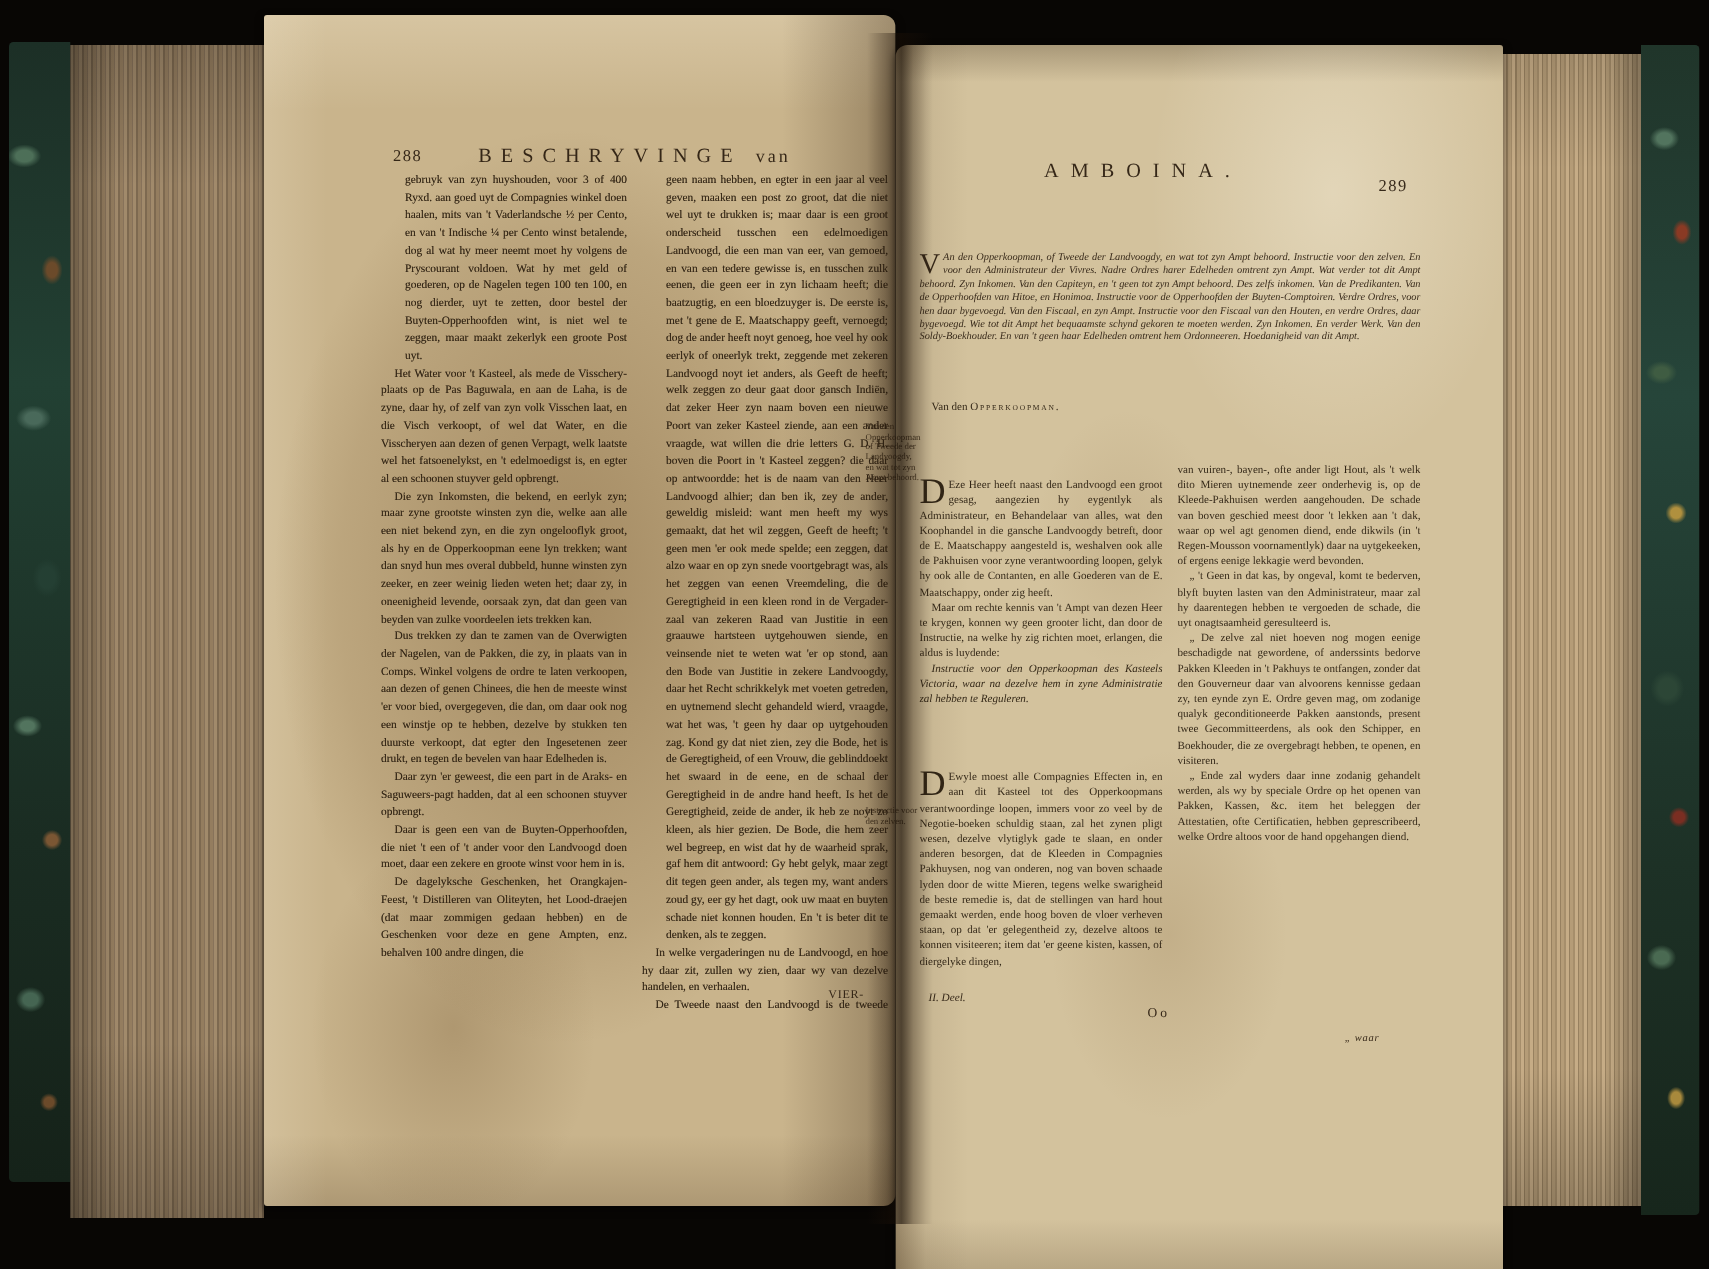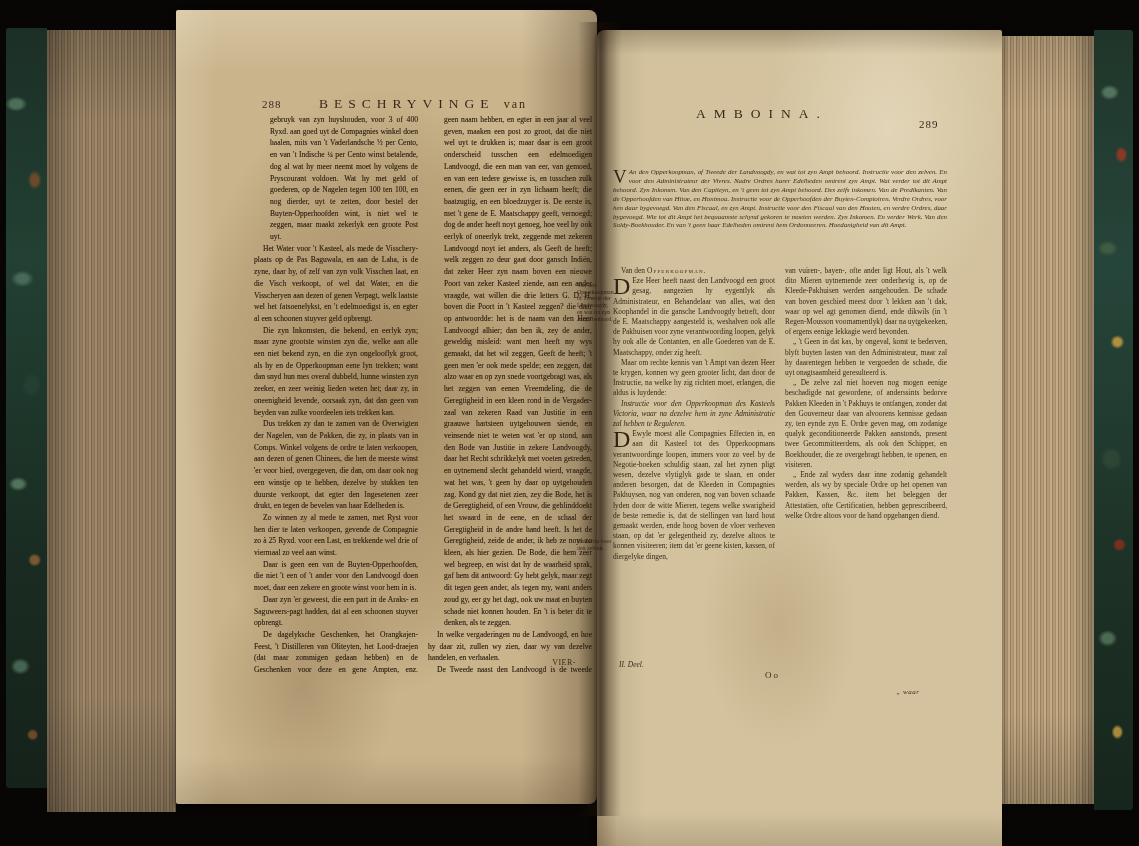--- a/index.html
+++ b/index.html
@@ -75,21 +75,21 @@
   .cols{position:absolute;display:flex;}
   .col{overflow:hidden;}
   .lp .col{width:164px;}
   .lp p{margin:0;font-size:7.6px;line-height:11.7px;text-align:justify;text-indent:9px;
         color:rgba(44,31,16,.93);text-shadow:0 0 .4px rgba(44,31,16,.55);}
   .lp p.cont{text-indent:0;margin-left:16px;}
   .catchword{position:absolute;font-size:8px;letter-spacing:.5px;}
 
   .rp p{margin:0;font-size:7.4px;line-height:10.2px;text-align:justify;text-indent:8px;
         color:rgba(40,28,14,.95);}
-  .rp p.cont{text-indent:0;}
+  .rp p.cont{text-indent:0;margin-top:42px;}
   .chapter{position:absolute;text-align:center;font-size:16.5px;letter-spacing:3.5px;white-space:nowrap;}
   .summary{position:absolute;font-style:italic;font-size:6.9px;line-height:8.9px;text-align:justify;overflow:hidden;}
   .summary .dropcap{float:left;font-size:19px;line-height:16px;font-style:normal;padding-right:2px;}
   .section-head{text-align:center;font-size:7.8px;margin:0 0 3px;text-indent:0;}
   .sc{font-variant:small-caps;letter-spacing:1.2px;}
   .dropcap{float:left;font-size:24px;line-height:19px;padding:1px 2px 0 0;}
   .instr-head{font-style:italic;text-align:center;font-size:9.6px;line-height:12.6px;margin:5px 4px 4px;text-indent:0;}
   .note{position:absolute;width:36px;font-size:5.9px;line-height:6.7px;color:rgba(44,31,16,.88);text-align:left;}
   .volume{position:absolute;font-size:7.5px;font-style:italic;}
   .sig{position:absolute;font-size:9px;letter-spacing:2px;text-align:right;}
@@ -110,23 +110,22 @@
     <div class="running ink" style="top:86px;left:92px;width:310px;">
       <span>BESCHRYVINGE</span>
       <span class="small">van</span>
     </div>
     <div class="cols" style="top:104px;left:78px;width:338px;height:562px;gap:10px;">
       <div class="col">
         <p class="cont">gebruyk van zyn huyshouden, voor 3 of 400 Ryxd. aan goed uyt de Compagnies winkel doen haalen, mits van 't Vaderlandsche ½ per Cento, en van 't Indische ¼ per Cento winst betalende, dog al wat hy meer neemt moet hy volgens de Pryscourant voldoen. Wat hy met geld of goederen, op de Nagelen tegen 100 ten 100, en nog dierder, uyt te zetten, door bestel der Buyten-Opperhoofden wint, is niet wel te zeggen, maar maakt zekerlyk een groote Post uyt.</p>
         <p>Het Water voor 't Kasteel, als mede de Visschery-plaats op de Pas Baguwala, en aan de Laha, is de zyne, daar hy, of zelf van zyn volk Visschen laat, en die Visch verkoopt, of wel dat Water, en die Visscheryen aan dezen of genen Verpagt, welk laatste wel het fatsoenelykst, en 't edelmoedigst is, en egter al een schoonen stuyver geld opbrengt.</p>
         <p>Die zyn Inkomsten, die bekend, en eerlyk zyn; maar zyne grootste winsten zyn die, welke aan alle een niet bekend zyn, en die zyn ongelooflyk groot, als hy en de Opperkoopman eene lyn trekken; want dan snyd hun mes overal dubbeld, hunne winsten zyn zeeker, en zeer weinig lieden weten het; daar zy, in oneenigheid levende, oorsaak zyn, dat dan geen van beyden van zulke voordeelen iets trekken kan.</p>
         <p>Dus trekken zy dan te zamen van de Overwigten der Nagelen, van de Pakken, die zy, in plaats van in Comps. Winkel volgens de ordre te laten verkoopen, aan dezen of genen Chinees, die hen de meeste winst 'er voor bied, overgegeven, die dan, om daar ook nog een winstje op te hebben, dezelve by stukken ten duurste verkoopt, dat egter den Ingesetenen zeer drukt, en tegen de bevelen van haar Edelheden is.</p>
-        <p>Zo winnen zy al mede te zamen, met Ryst voor hen dier te laten verkoopen, gevende de Compagnie zo à 25 Ryxd. voor een Last, en trekkende wel drie of viermaal zo veel aan winst.</p>
+        <p>Daar zyn 'er geweest, die een part in de Araks- en Saguweers-pagt hadden, dat al een schoonen stuyver opbrengt.</p>
         <p>Daar is geen een van de Buyten-Opperhoofden, die niet 't een of 't ander voor den Landvoogd doen moet, daar een zekere en groote winst voor hem in is.</p>
-        <p>Daar zyn 'er geweest, die een part in de Araks- en Saguweers-pagt hadden, dat al een schoonen stuyver opbrengt.</p>
         <p>De dagelyksche Geschenken, het Orangkajen-Feest, 't Distilleren van Oliteyten, het Lood-draejen (dat maar zommigen gedaan hebben) en de Geschenken voor deze en gene Ampten, enz. behalven 100 andre dingen, die</p>
       </div>
       <div class="col">
         <p class="cont">geen naam hebben, en egter in een jaar al veel geven, maaken een post zo groot, dat die niet wel uyt te drukken is; maar daar is een groot onderscheid tusschen een edelmoedigen Landvoogd, die een man van eer, van gemoed, en van een tedere gewisse is, en tusschen zulk eenen, die geen eer in zyn lichaam heeft; die baatzugtig, en een bloedzuyger is. De eerste is, met 't gene de E. Maatschappy geeft, vernoegd; dog de ander heeft noyt genoeg, hoe veel hy ook eerlyk of oneerlyk trekt, zeggende met zekeren Landvoogd noyt iet anders, als Geeft de heeft; welk zeggen zo deur gaat door gansch Indiën, dat zeker Heer zyn naam boven een nieuwe Poort van zeker Kasteel ziende, aan een ander vraagde, wat willen die drie letters G. D. H. boven die Poort in 't Kasteel zeggen? die daar op antwoordde: het is de naam van den Heer Landvoogd alhier; dan ben ik, zey de ander, geweldig misleid: want men heeft my wys gemaakt, dat het wil zeggen, Geeft de heeft; 't geen men 'er ook mede spelde; een zeggen, dat alzo waar en op zyn snede voortgebragt was, als het zeggen van eenen Vreemdeling, die de Geregtigheid in een kleen rond in de Vergader-zaal van zekeren Raad van Justitie in een graauwe hartsteen uytgehouwen siende, en veinsende niet te weten wat 'er op stond, aan den Bode van Justitie in zekere Landvoogdy, daar het Recht schrikkelyk met voeten getreden, en uytnemend slecht gehandeld wierd, vraagde, wat het was, 't geen hy daar op uytgehouden zag. Kond gy dat niet zien, zey die Bode, het is de Geregtigheid, of een Vrouw, die geblinddoekt het swaard in de eene, en de schaal der Geregtigheid in de andre hand heeft. Is het de Geregtigheid, zeide de ander, ik heb ze noyt zo kleen, als hier gezien. De Bode, die hem zeer wel begreep, en wist dat hy de waarheid sprak, gaf hem dit antwoord: Gy hebt gelyk, maar zegt dit tegen geen ander, als tegen my, want anders zoud gy, eer gy het dagt, ook uw maat en buyten schade niet konnen houden. En 't is beter dit te denken, als te zeggen.</p>
         <p>In welke vergaderingen nu de Landvoogd, en hoe hy daar zit, zullen wy zien, daar wy van dezelve handelen, en verhaalen.</p>
         <p>De Tweede naast den Landvoogd is de tweede Persoon van de Landvoogdy, anders de Opperkoopman genaamd, van welke het nu onze tyd zyn zal te spreken.</p>
       </div>
     </div>
     <div class="catchword ink" style="top:648px;left:250px;width:150px;text-align:right;padding-right:18px;">VIER-</div>
   </div>

